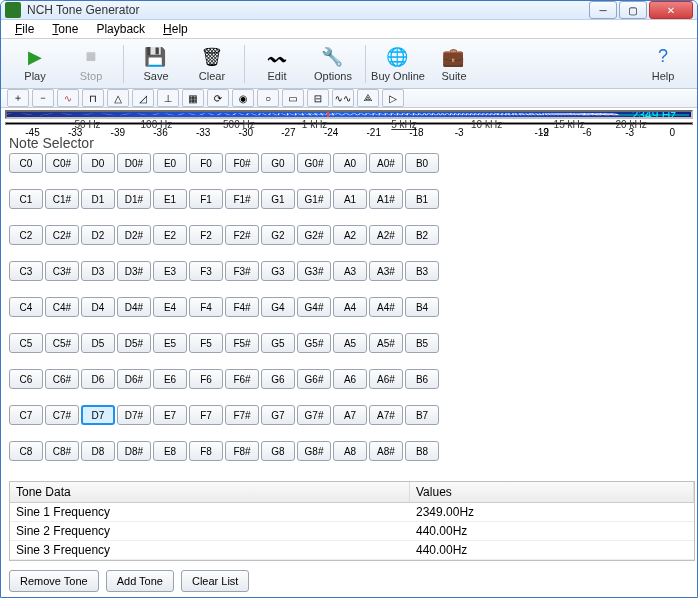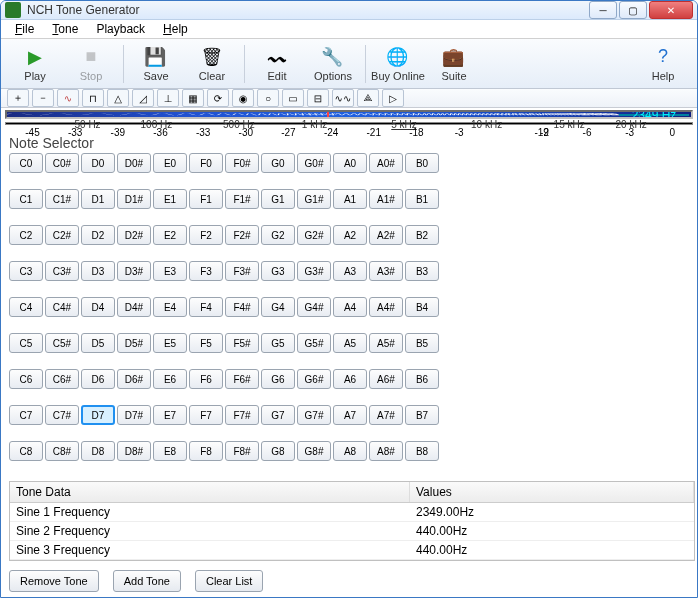--- a/index.html
+++ b/index.html
@@ -37,21 +37,21 @@
 .note-btn { height:20px; border:1px solid #9aa4b0; border-radius:3px; background:linear-gradient(#fdfdfd,#e8ecf2); font-size:10px; cursor:pointer; display:flex;align-items:center;justify-content:center; }
 .note-btn.sel { border:2px solid #2090f0; background:#d8f0ff; }
 .note-wrap { position:relative; }
 .data-table { margin: 18px 2px 4px 8px; border:1px solid #c0c0c0; font-size:12px; }
 .data-table .hdr { display:flex; background:linear-gradient(#fafafa,#ececec); border-bottom:1px solid #ccc; }
 .data-table .hdr > div { padding:3px 6px; border-right:1px solid #ddd; }
 .data-table .row { display:flex; border-bottom:1px solid #eee; }
 .data-table .row > div { padding:2px 6px; }
 .col1 { width: 400px; }
 .col2 { flex:1; }
-.bottom-btns { padding: 5px 8px; display:flex; gap:14px; }
+.bottom-btns { padding: 5px 8px; display:flex; gap:7px; }
 .btn { height:22px; padding:0 10px; border:1px solid #9aa4b0; border-radius:3px; background:linear-gradient(#fdfdfd,#e6eaf0); font-size:11px; cursor:pointer; }
 .statusbar { height:22px; border-top:1px solid #c0c0c0; background:#f0f0f0; display:flex; align-items:center; padding:0 6px; font-size:11px; color:#333; }
 .vol-slider { width:120px; height:4px; background:#c0c0c0; border-radius:2px; margin:0 6px; position:relative; }
 .vol-thumb { position:absolute; right:6px; top:-4px; width:8px; height:12px; background:#fafafa; border:1px solid #888; border-radius:2px; }
 svg.sine { position:absolute; left:0; top:0; width:100%; height:100%; }
 </style>
 </head>
 <body>
 
 <div class="window">

